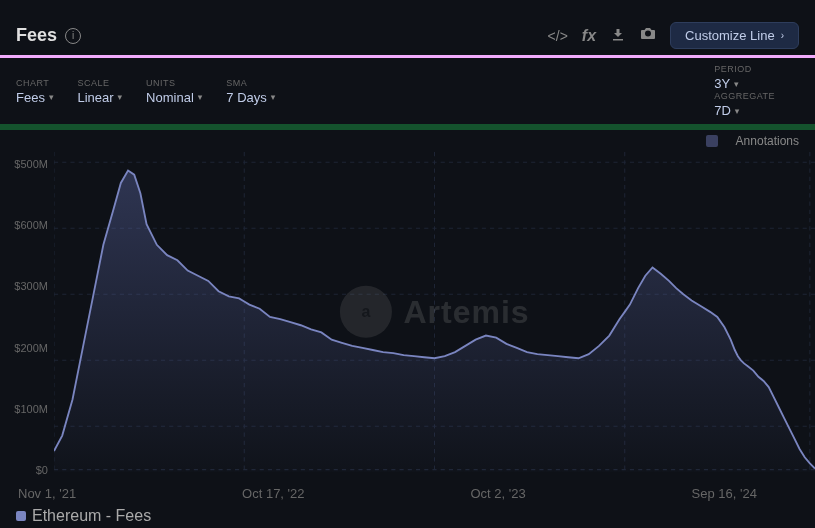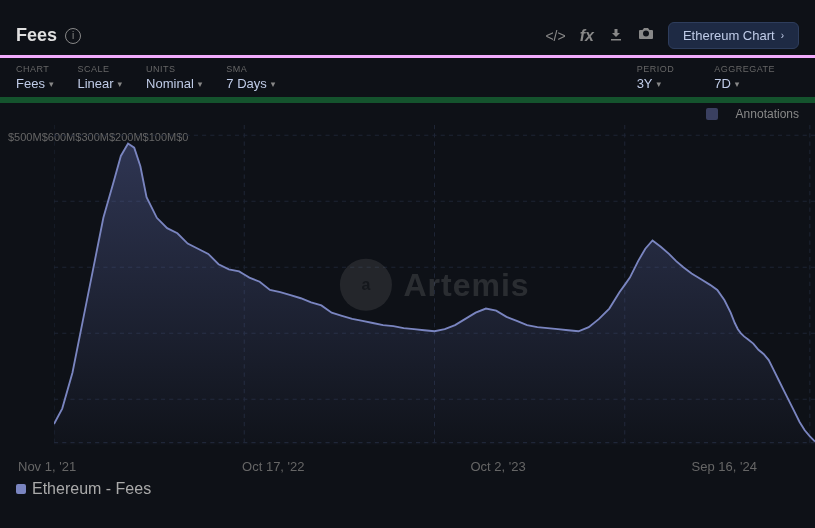--- a/index.html
+++ b/index.html
@@ -99,21 +99,21 @@
       gap: 4px;
     }
     .control-select .arrow {
       font-size: 9px;
       color: #888;
     }
 
     .period-aggregate {
       margin-left: auto;
       display: flex;
-      gap: 16px;
+      flex-direction: column;
     }
 
     .annotations-row {
       display: flex;
       justify-content: flex-end;
       padding: 4px 16px;
       align-items: center;
       gap: 18px;
     }
     .annotations-checkbox {
@@ -202,21 +202,21 @@
       <svg width="16" height="16" viewBox="0 0 16 16" fill="#888">
           <path d="M8 11l-4-4h2.5V3h3v4H12L8 11zm-5 2h10v1.5H3V13z"></path>
         </svg>
     </span>
     <span class="action-icon">
       <svg width="16" height="16" viewBox="0 0 16 16" fill="#888">
           <path d="M6 2l-1.5 2H2a1 1 0 00-1 1v7a1 1 0 001 1h12a1 1 0 001-1V5a1 1 0 00-1-1h-2.5L10 2H6zm2 2.5a3 3 0 110 6 3 3 0 010-6z"></path>
         </svg>
     </span>
     <button class="customize-btn">
-      <span>Ethereum Chart</span>
+      <span>Customize Line</span>
       <span class="chevron">›</span>
     </button>
   </div>
 </div>
 
 <div class="controls">
   <div class="control-group">
     <span class="control-label">CHART</span>
     <div class="control-select">
       <span>Fees</span>
@@ -263,21 +263,21 @@
   </div>
 </div>
 
 <div class="annotations-row">
   <span class="annotations-checkbox"></span>
   <span class="annotations-label">Annotations</span>
 </div>
 
 <div style="position:relative; display:flex; width:100%; height:330px;">
 
-  <div style="display:flex; flex-direction:row; justify-content:space-between; padding: 6px 6px 6px 8px; width:54px; font-size:11px; color:#666; text-align:right;">
+  <div style="display:flex; flex-direction:column; justify-content:space-between; padding: 6px 6px 6px 8px; width:54px; font-size:11px; color:#666; text-align:right;">
     <span>$500M</span>
     <span>$600M</span>
     <span>$300M</span>
     <span>$200M</span>
     <span>$100M</span>
     <span>$0</span>
   </div>
 
   <div style="flex:1; position:relative;">
     <svg class="chart-svg" viewBox="0 0 740 320" preserveAspectRatio="none" xmlns="http://www.w3.org/2000/svg">

